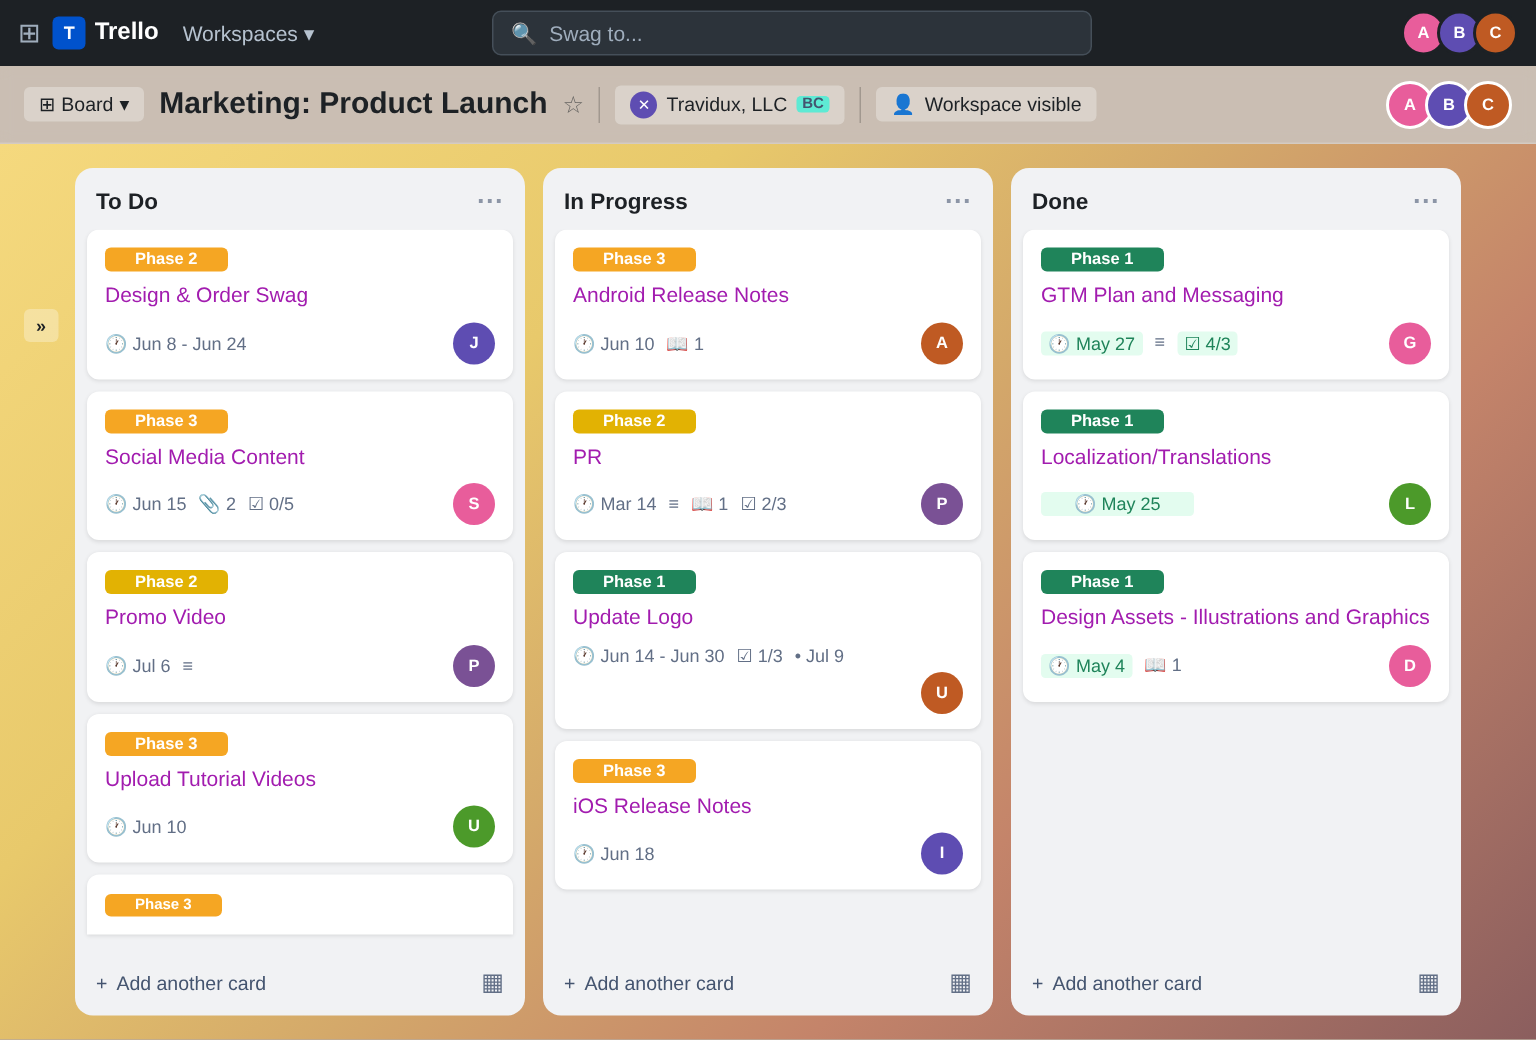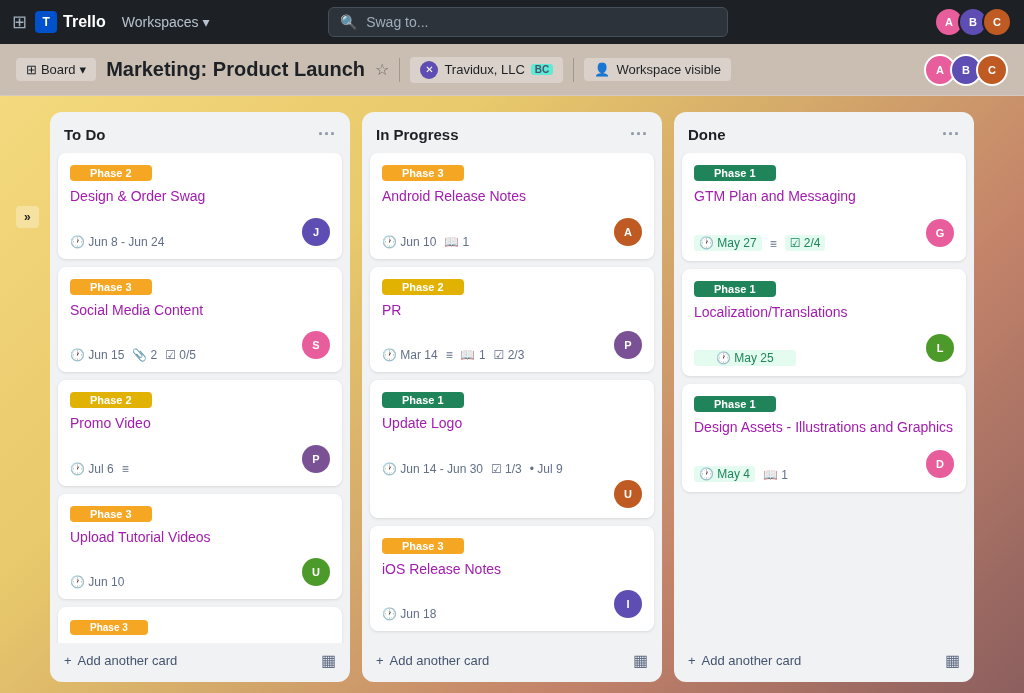--- a/index.html
+++ b/index.html
@@ -135,21 +135,21 @@
     .card-label {
       display: inline-flex; align-items: center;
       border-radius: 4px; padding: 2px 20px;
       font-size: 11px; font-weight: 700; color: white;
       margin-bottom: 6px;
     }
     .label-orange { background: #f5a623; }
     .label-yellow { background: #e2b203; }
     .label-green { background: #1f845a; }
     .card-title { font-size: 14px; color: #a21caf; line-height: 1.4; margin-bottom: 8px; font-weight: 400; }
-    .card-meta { display: flex; align-items: flex-end; gap: 8px; flex-wrap: wrap; margin-top: 20px; }
+    .card-meta { display: flex; align-items: flex-start; gap: 8px; flex-wrap: wrap; }
     .card-meta-item { display: flex; align-items: center; gap: 3px; font-size: 12px; color: #626f86; }
     .card-bottom { display: flex; align-items: center; justify-content: space-between; margin-top: 6px; }
 
     
     .av { border-radius: 50%; display: flex; align-items: center; justify-content: center; font-size: 11px; font-weight: 700; color: white; flex-shrink: 0; }
 
     
     .card-partial {
       background: white;
       border-radius: 8px 8px 0 0;
@@ -356,21 +356,21 @@
     </div>
     <div class="list-cards">
 
       <div class="card">
         <div class="card-label label-green">Phase 1</div>
         <div class="card-title">GTM Plan and Messaging</div>
         <div class="card-bottom">
           <div class="card-meta">
             <span class="card-meta-item" style="background:#e3fcef; color:#1f845a; border-radius:3px; padding:1px 5px;">🕐 May 27</span>
             <span class="card-meta-item">≡</span>
-            <span class="card-meta-item" style="background:#e3fcef; color:#1f845a; border-radius:3px; padding:1px 5px;">☑ 2/4</span>
+            <span class="card-meta-item" style="background:#e3fcef; color:#1f845a; border-radius:3px; padding:1px 5px;">☑ 4/3</span>
           </div>
           <div class="av" style="background:#e85d9b; width:28px; height:28px;">G</div>
         </div>
       </div>
 
       <div class="card">
         <div class="card-label label-green">Phase 1</div>
         <div class="card-title">Localization/Translations</div>
         <div class="card-bottom">
           <div class="card-meta">

